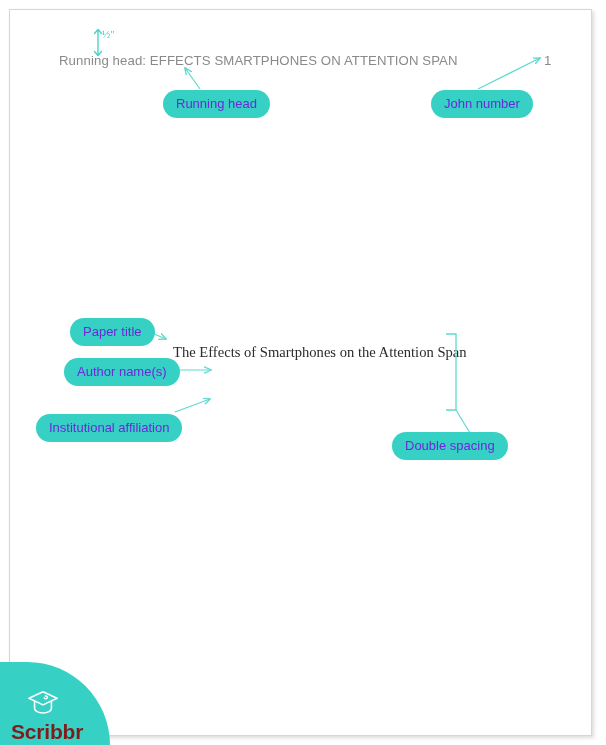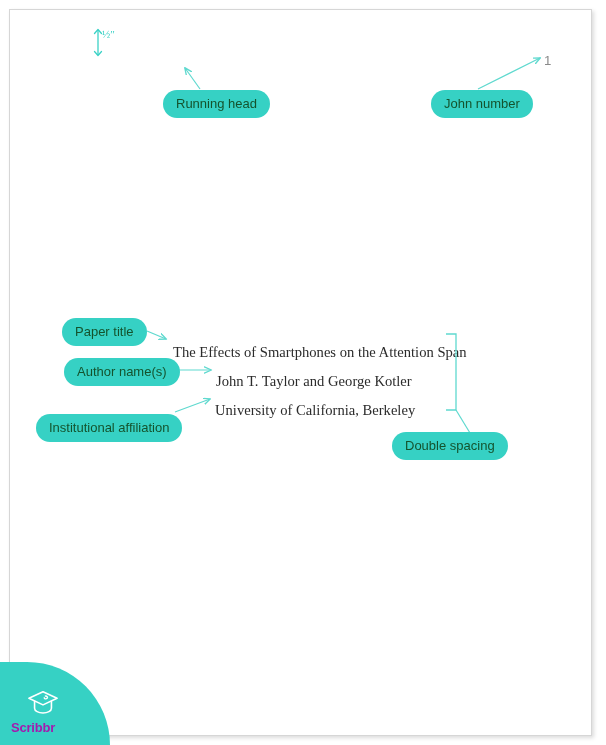--- a/index.html
+++ b/index.html
@@ -73,31 +73,31 @@
     white-space: nowrap;
   }
   #paper-title   { left: 163px; top: 334px; }
   #author-names  { left: 206px; top: 363px; }
   #affiliation   { left: 205px; top: 392px; }
 
   
   .badge {
     position: absolute;
     background: #36d1c4;
-    color: #14532d;
+    color: #6d28d9;
     border-radius: 999px;
     font-size: 13px;
     line-height: 1;
     padding: 7px 13px 8px 13px;
     white-space: nowrap;
     box-sizing: border-box;
   }
   #badge-running-head          { left: 163px; top: 90px; }
   #badge-page-number           { left: 431px; top: 90px; }
-  #badge-paper-title           { left: 62px;  top: 318px; }
+  #badge-paper-title           { left: 70px;  top: 318px; }
   #badge-author-names          { left: 64px;  top: 358px; }
   #badge-institutional-affil   { left: 36px;  top: 402px; margin-top: 12px; }
   #badge-double-spacing        { left: 392px; top: 432px; }
 
   
   #connectors {
     position: absolute;
     left: 0;
     top: 0;
     width: 606px;
@@ -127,45 +127,44 @@
     position: absolute;
     left: 24px;
     top: 26px;
     width: 38px;
     height: 30px;
   }
   #scribbr-logo .wordmark {
     position: absolute;
     left: 11px;
     top: 58px;
-    font-size: 13px;
+    font-size: 21px;
     font-weight: bold;
-    color: #a21caf;
+    color: #7f1d1d;
     letter-spacing: -0.2px;
   }
 </style>
 </head>
 <body>
 
 <div id="page-sheet">
 
   <div id="margin-marker">
     <svg width="44" height="32" viewBox="0 0 44 32">
       <line x1="10" y1="4" x2="10" y2="29" stroke="#3cd2c6" stroke-width="1.3"></line>
       <polyline points="6.5,7.5 10,3.5 13.5,7.5" fill="none" stroke="#3cd2c6" stroke-width="1.3" stroke-linecap="round" stroke-linejoin="round"></polyline>
       <polyline points="6.5,25.5 10,29.5 13.5,25.5" fill="none" stroke="#3cd2c6" stroke-width="1.3" stroke-linecap="round" stroke-linejoin="round"></polyline>
     </svg>
     <span class="mm-label">½″</span>
   </div>
 
+  <div id="running-head">Running head: EFFECTS SMARTPHONES ON ATTENTION SPAN</div>
   <div id="page-number">1</div>
 
   <div class="doc-line" id="paper-title">The Effects of Smartphones on the Attention Span</div>
-  <div class="doc-line" id="author-names">John T. Taylor and George Kotler</div>
-  <div class="doc-line" id="affiliation">University of California, Berkeley</div>
 
 </div>
 
 <svg id="connectors" viewBox="0 0 606 745">
   <defs>
     <marker id="arrowhead" markerWidth="7" markerHeight="7" refX="5.6" refY="3" orient="auto">
       <path d="M0,0.4 L6,3 L0,5.6" fill="none" stroke="#5fd9cf" stroke-width="1.1" stroke-linecap="round" stroke-linejoin="round"></path>
     </marker>
   </defs>
 

